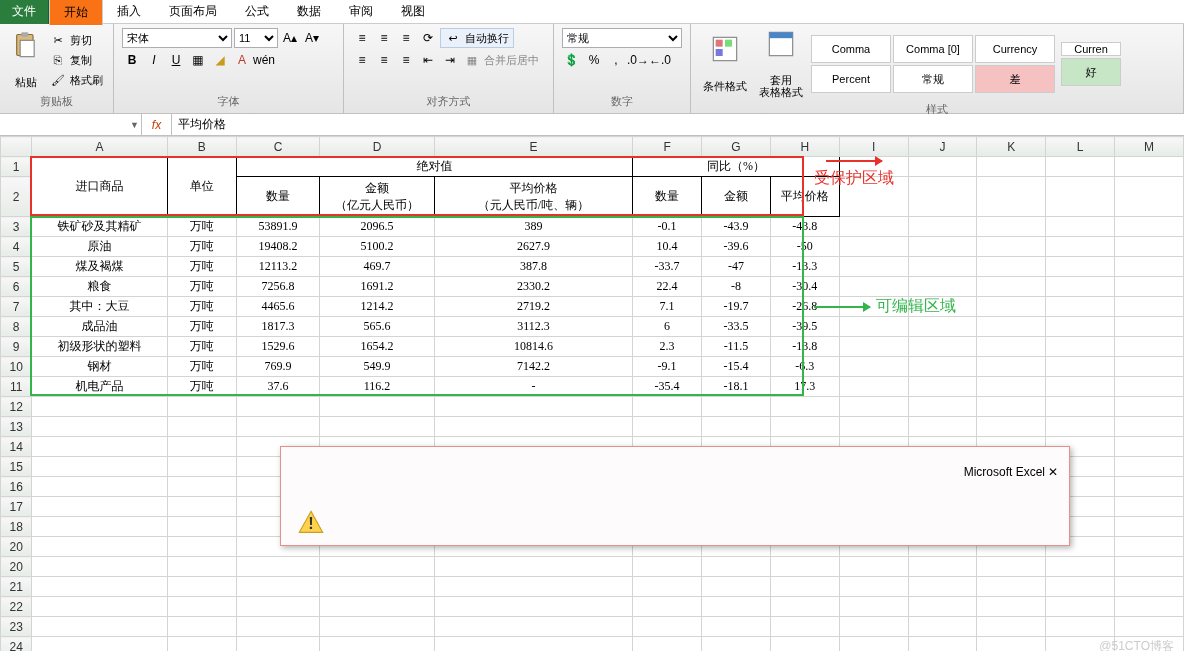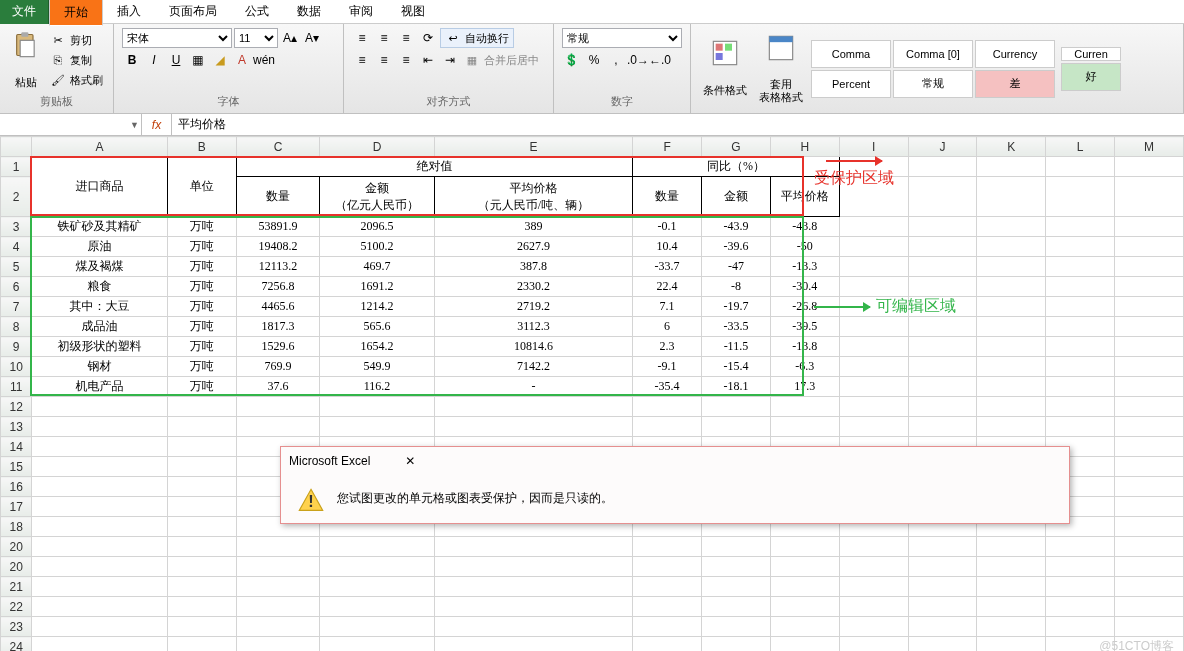--- a/index.html
+++ b/index.html
@@ -56,21 +56,21 @@
 .arrow-note { position: absolute; display: flex; align-items: center; gap: 6px; font-family: SimSun, serif; font-size: 16px; }
 .arrow-note.red { color: #e7322b; }
 .arrow-note.green { color: #33b54a; }
 .arrow-shaft { width: 56px; height: 2px; position: relative; }
 .arrow-note.red .arrow-shaft { background:#e7322b;}
 .arrow-note.green .arrow-shaft { background:#33b54a;}
 .arrow-shaft::after { content:''; position:absolute; right:-1px; top:-4px; border-left:8px solid currentColor; border-top:5px solid transparent; border-bottom:5px solid transparent;}
 
 
 .dialog { position: absolute; background: #f0f0f0; border: 1px solid #888; box-shadow: 2px 2px 6px rgba(0,0,0,.3); border:1px solid #e58f8f; background:#fdfbfb;}
-.dialog .titlebar { display: flex; justify-content: flex-start; align-items: center; padding: 6px 8px; font-size: 12px; gap: 32px; }
+.dialog .titlebar { display: flex; justify-content: flex-end; align-items: center; padding: 17px 8px; font-size: 12px; }
 .dialog .titlebar .close { width: 16px; height: 16px; display: flex; align-items: center; justify-content: center; cursor: pointer; }
 .dialog .body { padding: 12px 16px 8px 16px; display: flex; gap: 12px; align-items: flex-start; }
 .dialog .msg { font-size: 12px; line-height: 1.9; }
 .dialog .btnrow { text-align: center; padding: 6px 0 12px 0; }
 .dialog .ok { padding: 2px 14px; border: 1px solid #2a6ec4; background: #eaf1fb; outline:1px dotted #444; outline-offset:-3px; font-size:12px;}
 .warn-icon{width:28px;height:28px;}
 .watermark{position:absolute;right:10px;bottom:2px;color:#ccc;font-size:12px;}
 </style>
 </head>
 <body>
@@ -209,20 +209,21 @@
         <div class="style-cell">Currency</div>
         <div class="style-cell">Percent</div>
         <div class="style-cell">常规</div>
         <div class="style-cell bad">差</div>
       </div>
       <div class="stack" style="margin-left:2px">
         <div class="style-cell" style="width:60px;height:14px">Curren</div>
         <div class="style-cell good" style="width:60px;height:28px">好</div>
       </div>
     </div>
+    <div class="group-label">样式</div>
   </div>
 </div>
 
 <div class="formula-bar">
   <div class="name-box">
       <span></span>
       <span class="dd-arrow">▼</span>
     </div>
   <div class="fx-label">fx</div>
   <input class="formula-input" value="平均价格" style="">
@@ -661,19 +662,18 @@
   <div class="titlebar">
     <span>Microsoft Excel</span>
     <span class="close">✕</span>
   </div>
   <div class="body">
     <svg class="warn-icon" viewBox="0 0 24 24">
           <path d="M12 2 L22 20 L2 20 Z" fill="#ffd24d" stroke="#c9a11a"></path>
           <text x="12" y="17" text-anchor="middle" font-size="14" font-weight="bold" fill="#333">!</text>
         </svg>
     <div class="msg">
-      <div>您试图更改的单元格或图表受保护，因而是只读的。</div>
     </div>
   </div>
 </div>
 
 <div class="watermark">@51CTO博客</div>
 </div>
 
 </body></html>

